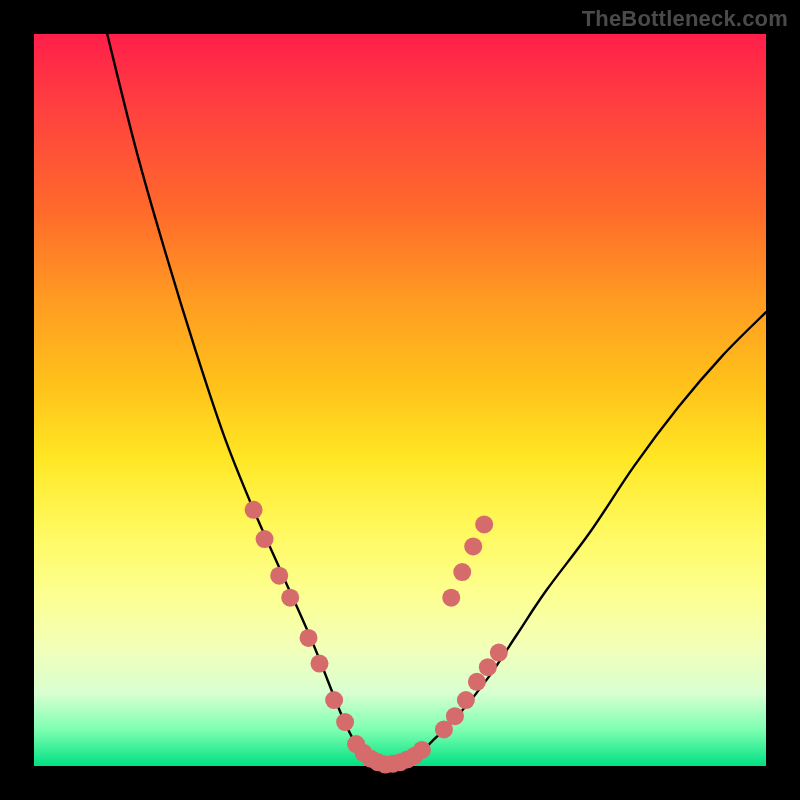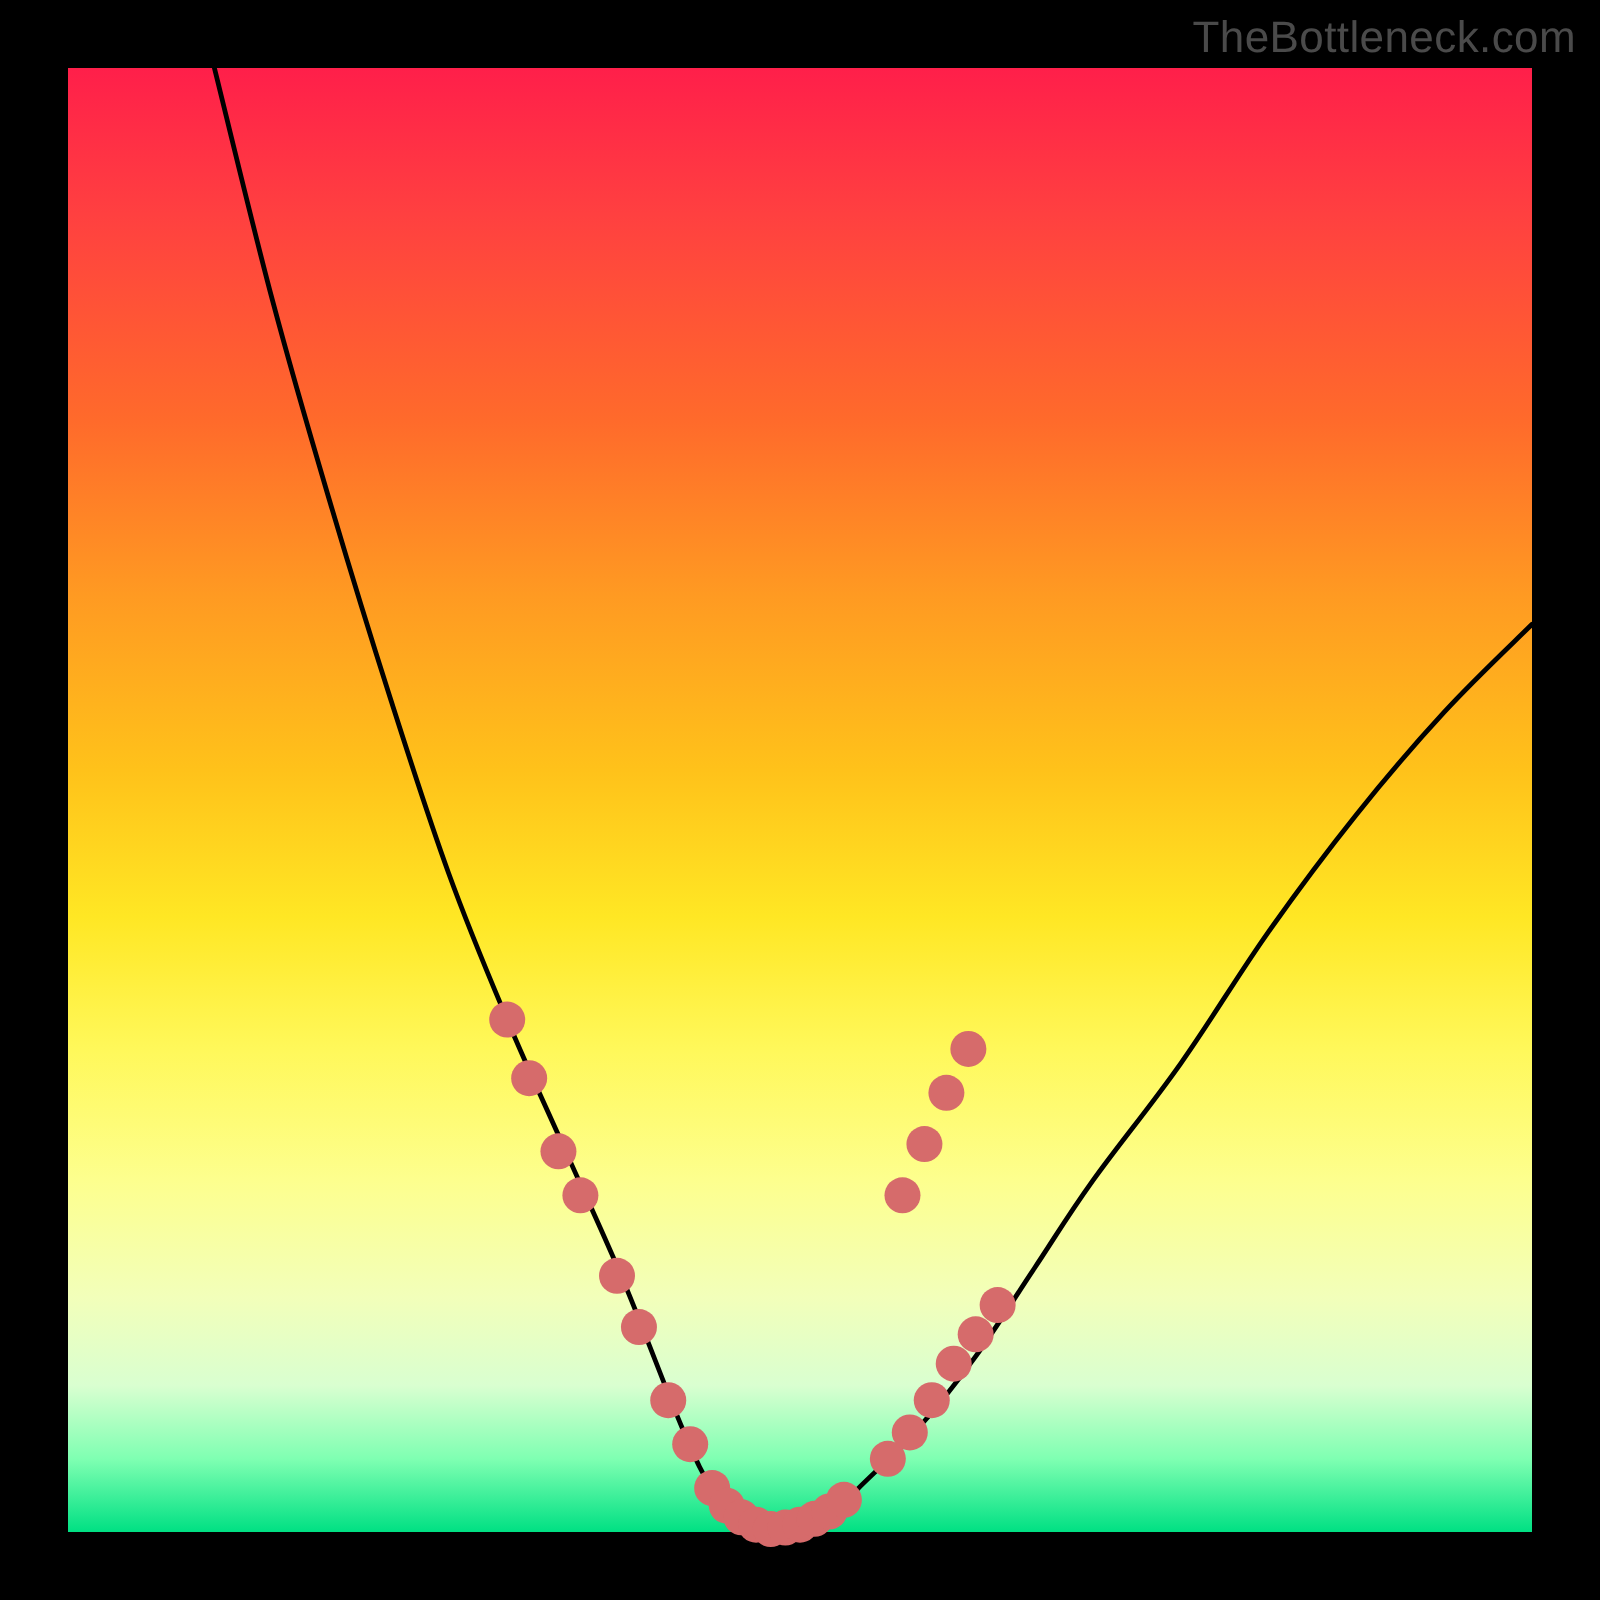--- a/index.html
+++ b/index.html
@@ -16,21 +16,21 @@
     width: 800px;
     height: 800px;
     background: #000;
   }
   .watermark {
     position: absolute;
     top: 6px;
     right: 12px;
     color: #4a4a4a;
     font-size: 22px;
-    font-weight: 400;
+    font-weight: 700;
     letter-spacing: 0.2px;
     z-index: 10;
   }
   .plot-area {
     position: absolute;
     left: 34px;
     top: 34px;
     width: 732px;
     height: 732px;
     background: linear-gradient(to bottom,

